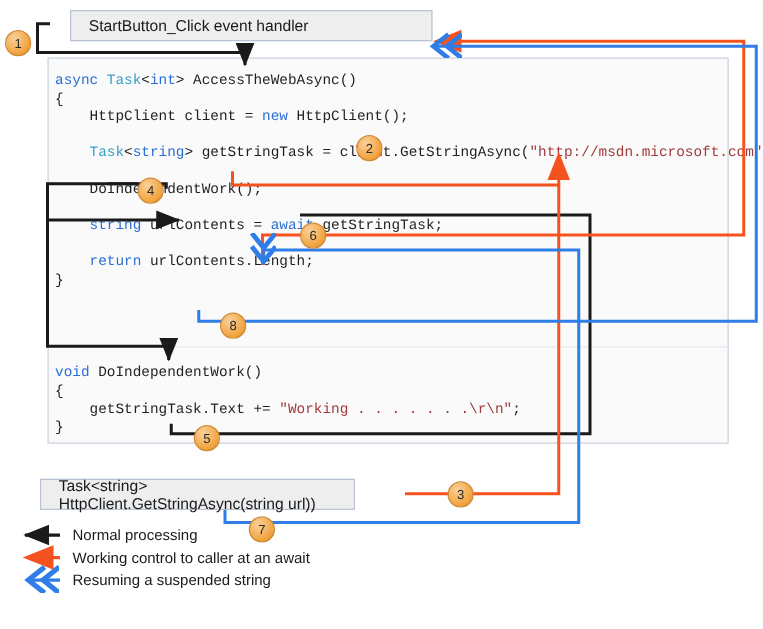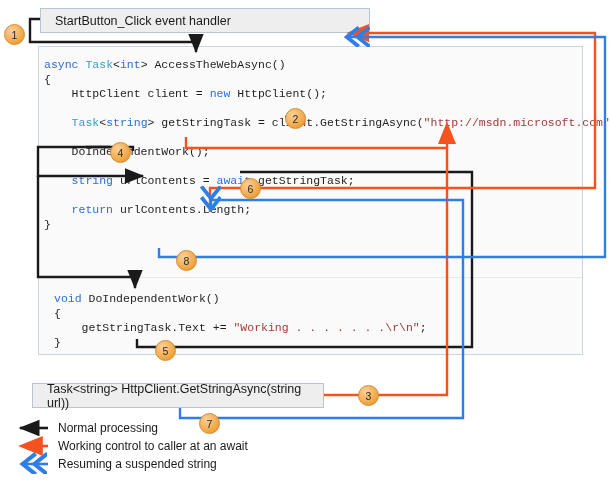--- a/index.html
+++ b/index.html
@@ -27,31 +27,31 @@
          border:1px solid #d08a34;color:#2a2a2a;font-size:10.5px;
          display:flex;align-items:center;justify-content:center;
          font-family:"Liberation Sans",sans-serif;z-index:9;}
   .lgtext{position:absolute;font-size:12px;color:#1a1a1a;}
 </style>
 </head>
 <body>
 
 <div id="stage">
 
-  <div class="box" id="topbox" style="left:40px;top:8px;width:330px;height:25px;">
+  <div class="box" id="topbox" style="left:56px;top:8px;width:290px;height:25px;">
     <span>StartButton_Click event handler</span>
   </div>
 
   <div id="codepanel">
     <div class="sep" style="top:230px;"></div>
   </div>
   <div class="code" id="codeA" style="left:44px;top:58px;"><div style="height: 14.5px;"><span class="kw">async </span><span class="ty">Task</span><span>&lt;</span><span class="kw">int</span><span>&gt; AccessTheWebAsync()</span></div><div style="height: 14.5px;"><span>{</span></div><div style="height: 14.5px;"><span>    HttpClient client = </span><span class="kw">new</span><span> HttpClient();</span></div><div style="height: 14.5px;"><span></span></div><div style="height: 14.5px;"><span>    </span><span class="ty">Task</span><span>&lt;</span><span class="kw">string</span><span>&gt; getStringTask = client.GetStringAsync(</span><span class="st">"http://msdn.microsoft.com"</span><span>);</span></div><div style="height: 14.5px;"><span></span></div><div style="height: 14.5px;"><span>    DoIndependentWork();</span></div><div style="height: 14.5px;"><span></span></div><div style="height: 14.5px;"><span>    </span><span class="kw">string</span><span> urlContents = </span><span class="kw">await</span><span> getStringTask;</span></div><div style="height: 14.5px;"><span></span></div><div style="height: 14.5px;"><span>    </span><span class="kw">return</span><span> urlContents.Length;</span></div><div style="height: 14.5px;"><span>}</span></div></div>
-  <div class="code" id="codeB" style="left:44px;top:292px;margin-left:10px;"><div style="height: 14.5px;"><span class="kw">void</span><span> DoIndependentWork()</span></div><div style="height: 14.5px;"><span>{</span></div><div style="height: 14.5px;"><span>    getStringTask.Text += </span><span class="st">"Working . . . . . . .\r\n"</span><span>;</span></div><div style="height: 14.5px;"><span>}</span></div></div>
+  <div class="code" id="codeB" style="left:44px;top:292px;"><div style="height: 14.5px;"><span class="kw">void</span><span> DoIndependentWork()</span></div><div style="height: 14.5px;"><span>{</span></div><div style="height: 14.5px;"><span>    getStringTask.Text += </span><span class="st">"Working . . . . . . .\r\n"</span><span>;</span></div><div style="height: 14.5px;"><span>}</span></div></div>
 
-  <div class="box" id="bottombox" style="left:32px;top:383px;width:292px;height:25px;">
+  <div class="box" id="bottombox" style="left:32px;top:383px;width:252px;height:25px;">
     <span>Task&lt;string&gt; HttpClient.GetStringAsync(string url))</span>
   </div>
 
   <svg id="wires" viewBox="0 0 610 503">
     <defs>
       <marker id="ah-black" markerWidth="9" markerHeight="9" refX="7.5" refY="3.2" orient="auto">
         <path d="M0,0 L8,3.2 L0,6.4 z" fill="#1a1a1a"></path>
       </marker>
       <marker id="ah-orange" markerWidth="11" markerHeight="11" refX="8" refY="3.8" orient="auto">
         <path d="M0,0 L9.5,3.8 L0,7.6 z" fill="#f4531f"></path>

